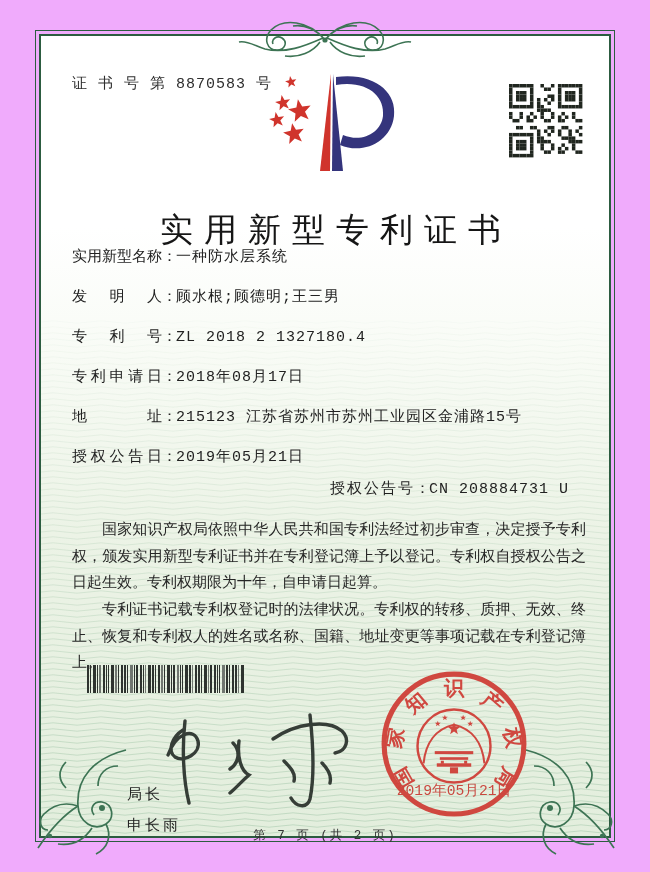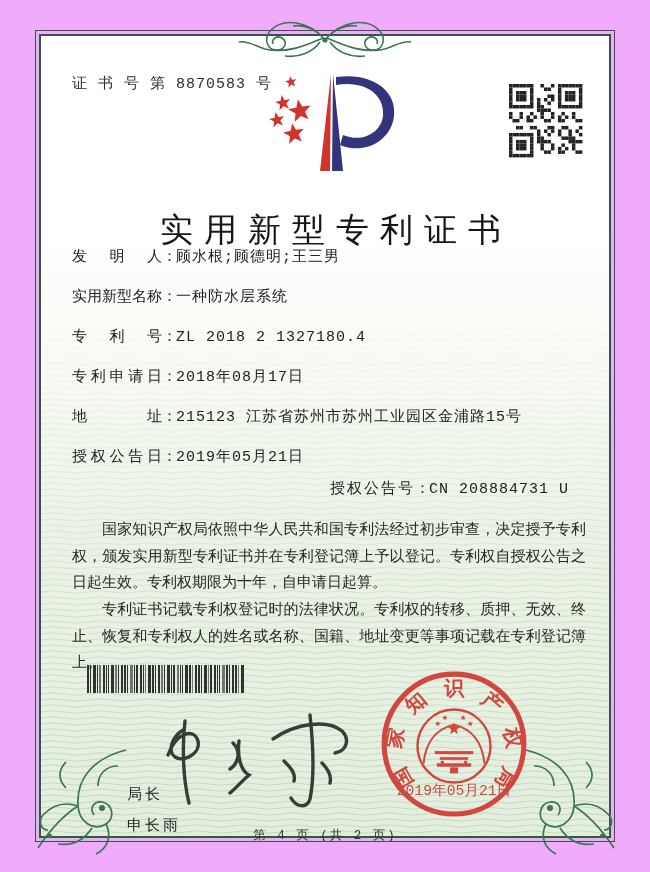--- a/index.html
+++ b/index.html
@@ -377,24 +377,24 @@
       <rect x="20.4" y="57.8" width="3.4" height="3.4" fill="#20261f"></rect>
       <rect x="20.4" y="61.199999999999996" width="3.4" height="3.4" fill="#20261f"></rect>
       <rect x="20.4" y="64.6" width="3.4" height="3.4" fill="#20261f"></rect>
       <rect x="20.4" y="68" width="3.4" height="3.4" fill="#20261f"></rect>
     </svg>
 
   <div id="title" class="abs">实用新型专利证书</div>
 
   <div id="fields" class="abs">
     <div class="frow">
+      <span class="flabel">实用新型名称</span><span class="fcolon">：</span><span class="fvalue">一种防水层系统</span>
+    </div>
+    <div class="frow">
       <span class="flabel">发明人</span><span class="fcolon">：</span><span class="fvalue">顾水根;顾德明;王三男</span>
-    </div>
-    <div class="frow">
-      <span class="flabel">实用新型名称</span><span class="fcolon">：</span><span class="fvalue">一种防水层系统</span>
     </div>
     <div class="frow">
       <span class="flabel">专利号</span><span class="fcolon">：</span><span class="fvalue">ZL 2018 2 1327180.4</span>
     </div>
     <div class="frow">
       <span class="flabel">专利申请日</span><span class="fcolon">：</span><span class="fvalue">2018年08月17日</span>
     </div>
     <div class="frow">
       <span class="flabel">地址</span><span class="fcolon">：</span><span class="fvalue">215123 江苏省苏州市苏州工业园区金浦路15号</span>
     </div>
@@ -507,15 +507,15 @@
         <rect x="61" y="90" width="28" height="2.6" fill="#cf3a33"></rect>
         <rect x="58" y="96" width="34" height="3.4" fill="#cf3a33"></rect>
         <rect x="71" y="100" width="8" height="6" fill="#cf3a33"></rect>
         <rect x="62" y="93.5" width="3" height="3" fill="#cf3a33"></rect>
         <rect x="85" y="93.5" width="3" height="3" fill="#cf3a33"></rect>
       </g>
       <text x="75" y="127" text-anchor="middle" font-size="14.5" fill="#c73a32">2019年05月21日</text>
     </g>
   </svg>
 
-  <div id="footer" class="abs">第 4 页 (共 2 页)</div>
+  <div id="footer" class="abs">第 7 页 (共 2 页)</div>
 
 </div>
 
 </body></html>

